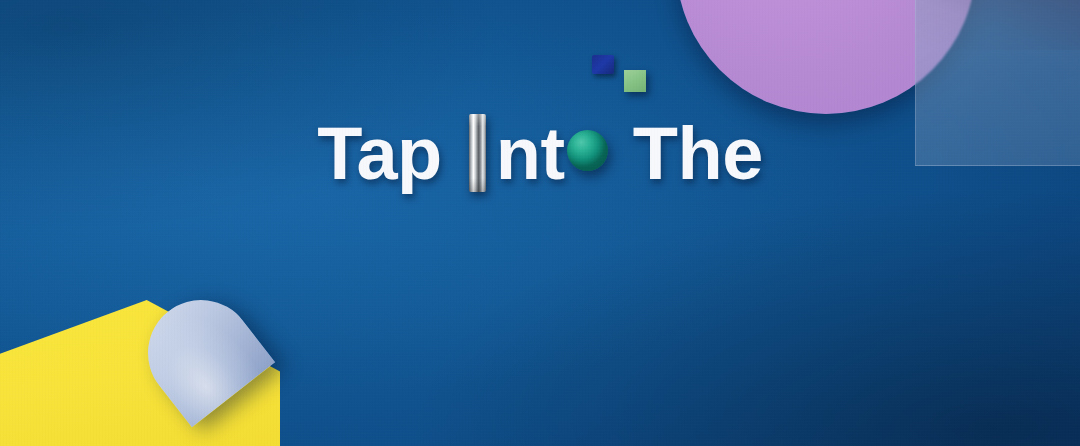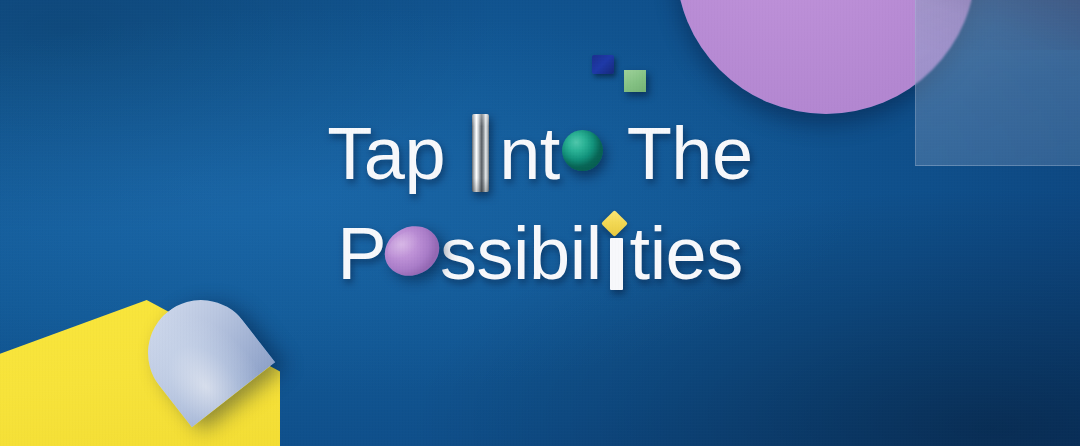--- a/index.html
+++ b/index.html
@@ -117,21 +117,21 @@
   }
 
   
   .headline {
     position: absolute;
     left: 0;
     top: 104px;
     width: 1080px;
     text-align: center;
     color: #f7f8fb;
-    font-weight: 400;
+    font-weight: 700;
     letter-spacing: -0.5px;
     text-shadow: 2px 4px 7px rgba(4,22,52,0.50);
     user-select: none;
   }
   .line {
     position: relative;
     display: block;
     font-size: 74px;
     line-height: 100px;
     white-space: nowrap;
@@ -272,20 +272,17 @@
   <div class="dome">
     <div class="dome-body"></div>
   </div>
 
   <div class="headline">
 
     <span class="line">
       <span class="txt">Tap </span><span class="cyl-slot"><span class="cylinder"></span></span><span class="txt">nt</span><span class="sphere-slot"><span class="sphere"></span></span><span class="txt"> The</span>
     </span>
 
-    <span class="line">
-      <span class="txt">P</span><span class="disc-slot"><span class="disc"></span></span><span class="txt">ssibil</span><span class="dotless-i"><span class="diamond"></span><span class="i-stem"></span></span><span class="txt">ties</span>
-    </span>
 
   </div>
 
   <div class="grain"></div>
 </div>
 
 </body></html>

